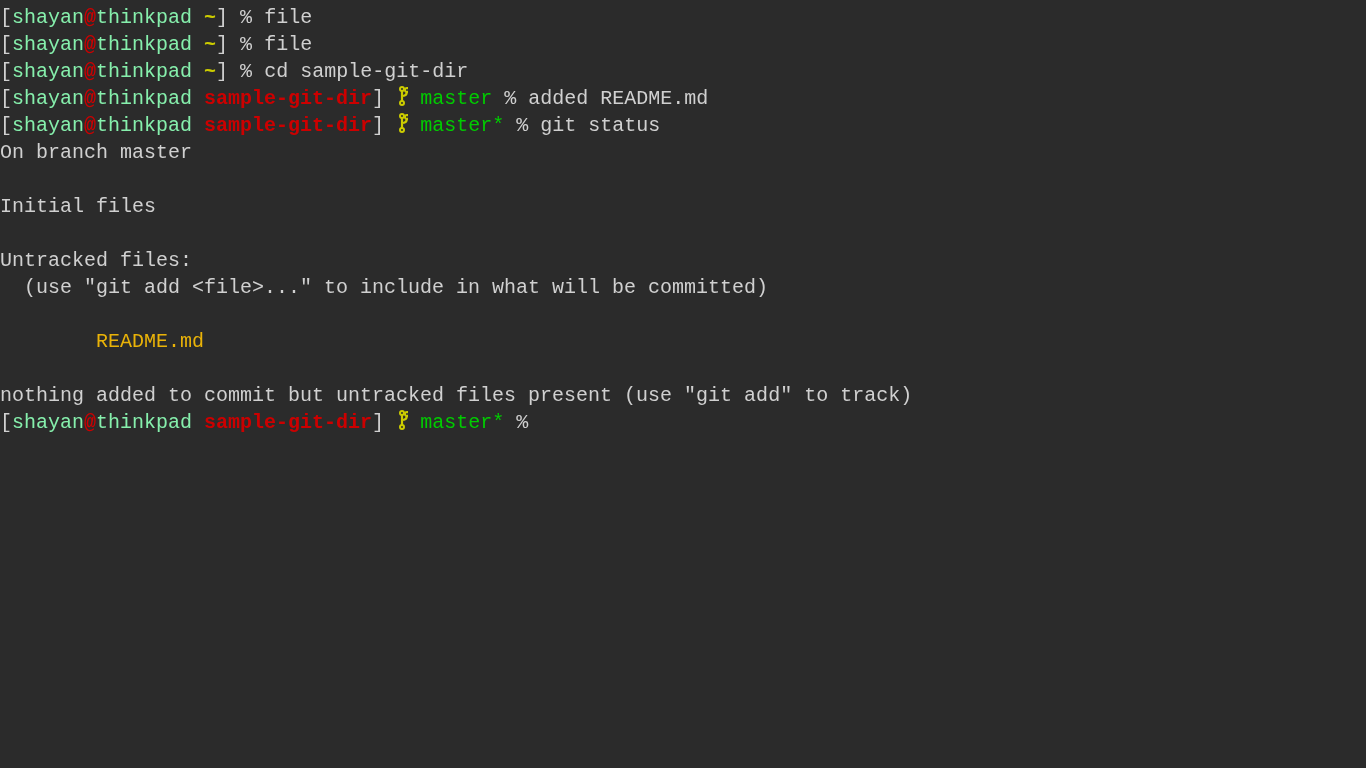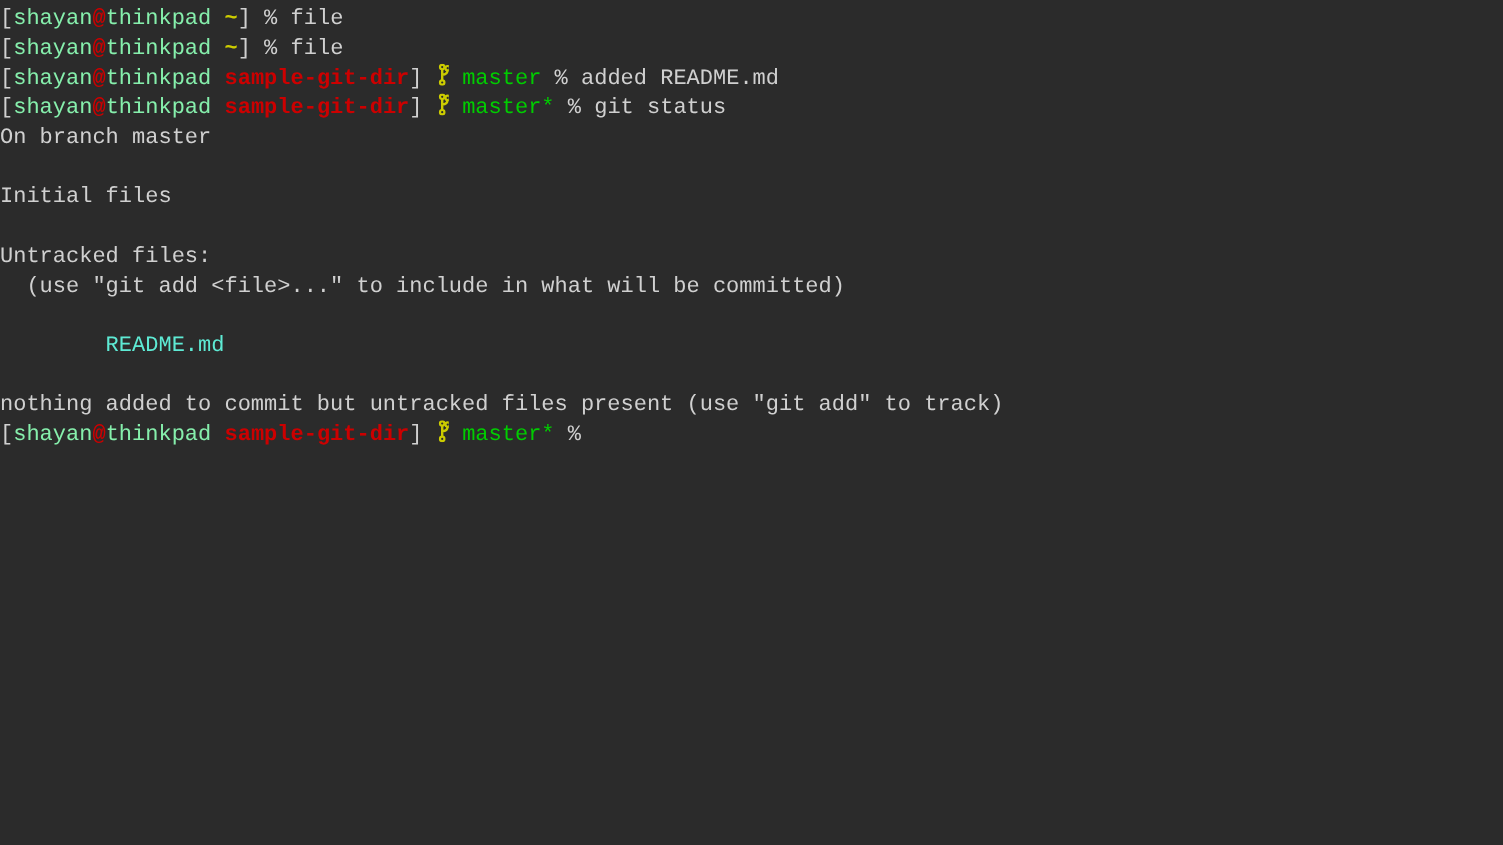--- a/index.html
+++ b/index.html
@@ -18,39 +18,40 @@
       padding: 4px 0;
       overflow: hidden;
       font-weight: 500;
     }
     .line {
       white-space: pre;
     }
     .bracket { color: #d0d0d0; }
     .cyan { color: #86efac; font-weight: normal; }
     .red-bold { color: #cc0000; font-weight: bold; }
-    .red { color: #5eead4; }
+    .red { color: #eab308; }
     .yellow { color: #cccc00; font-weight: bold; }
     .green { color: #00cc00; font-weight: normal; }
     .white { color: #d0d0d0; }
     .ws { display: inline-block; }
     svg.branch-icon {
       vertical-align: -2px;
       display: inline-block;
     }
   </style>
 </head>
 <body>
 
 <div>
 
   <div class="line"><span class="bracket">[</span><span class="cyan">shayan</span><span class="red-bold">@</span><span class="cyan">thinkpad</span><span> </span><span class="yellow">~</span><span class="bracket">]</span><span class="white"> % </span><span class="white">file</span></div>
 
   <div class="line"><span class="bracket">[</span><span class="cyan">shayan</span><span class="red-bold">@</span><span class="cyan">thinkpad</span><span> </span><span class="yellow">~</span><span class="bracket">]</span><span class="white"> % </span><span class="white">file</span></div>
 
+  <div class="line"><span class="bracket">[</span><span class="cyan">shayan</span><span class="red-bold">@</span><span class="cyan">thinkpad</span><span> </span><span class="yellow">~</span><span class="bracket">]</span><span class="white"> % </span><span class="white">cd sample-git-dir</span></div>
 
   <div class="line"><span class="bracket">[</span><span class="cyan">shayan</span><span class="red-bold">@</span><span class="cyan">thinkpad</span><span> </span><span class="red-bold">sample-git-dir</span><span class="bracket">] </span><span class="yellow"><svg class="branch-icon" width="12" height="20" viewBox="0 0 12 20" fill="none">
           <path d="M6 2 L6 18 M6 10 Q11 10 11 5" stroke="#cccc00" stroke-width="2.2" fill="none"></path>
           <circle cx="6" cy="3" r="2" stroke="#cccc00" stroke-width="2" fill="#2b2b2b"></circle>
           <circle cx="11" cy="4" r="2" stroke="#cccc00" stroke-width="2" fill="#2b2b2b"></circle>
           <circle cx="6" cy="17" r="2" stroke="#cccc00" stroke-width="2" fill="#2b2b2b"></circle>
         </svg></span><span> </span><span class="green">master</span><span class="white"> % </span><span class="white">added README.md</span></div>
 
   <div class="line"><span class="bracket">[</span><span class="cyan">shayan</span><span class="red-bold">@</span><span class="cyan">thinkpad</span><span> </span><span class="red-bold">sample-git-dir</span><span class="bracket">] </span><span class="yellow"><svg class="branch-icon" width="12" height="20" viewBox="0 0 12 20" fill="none">
           <path d="M6 2 L6 18 M6 10 Q11 10 11 5" stroke="#cccc00" stroke-width="2.2" fill="none"></path>

